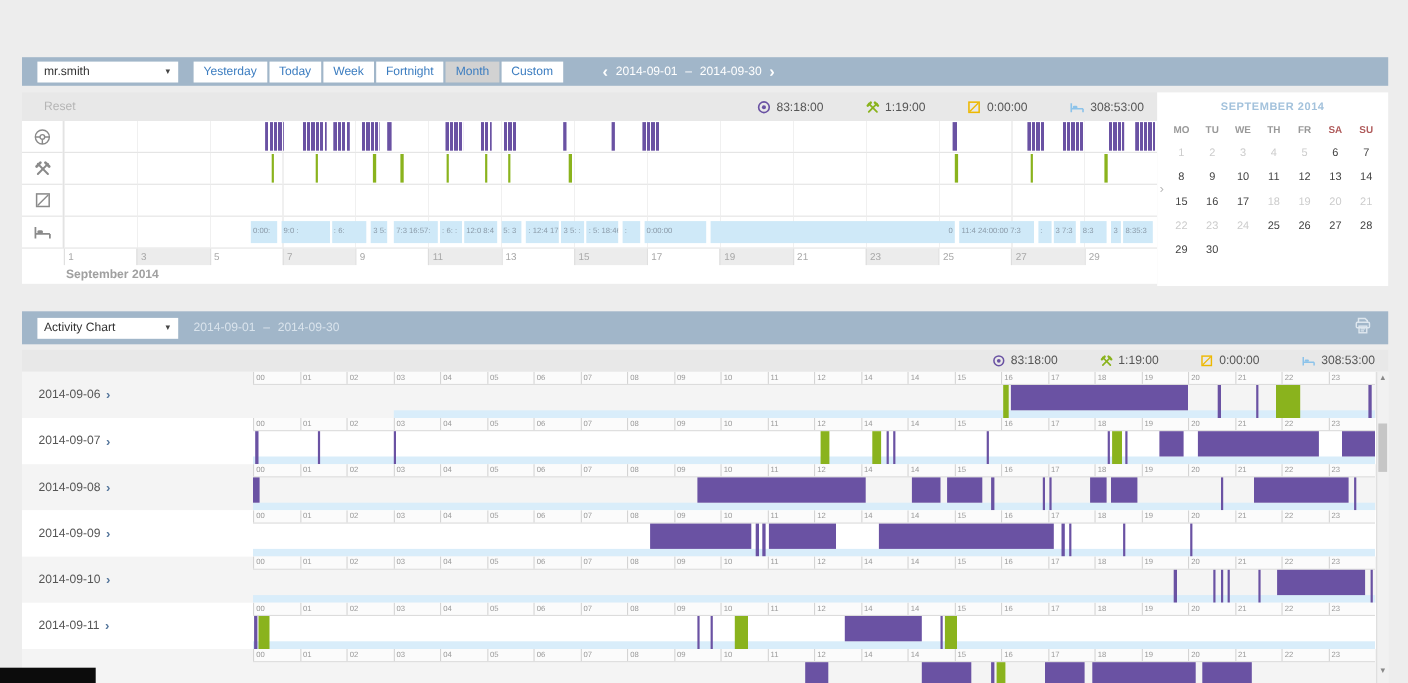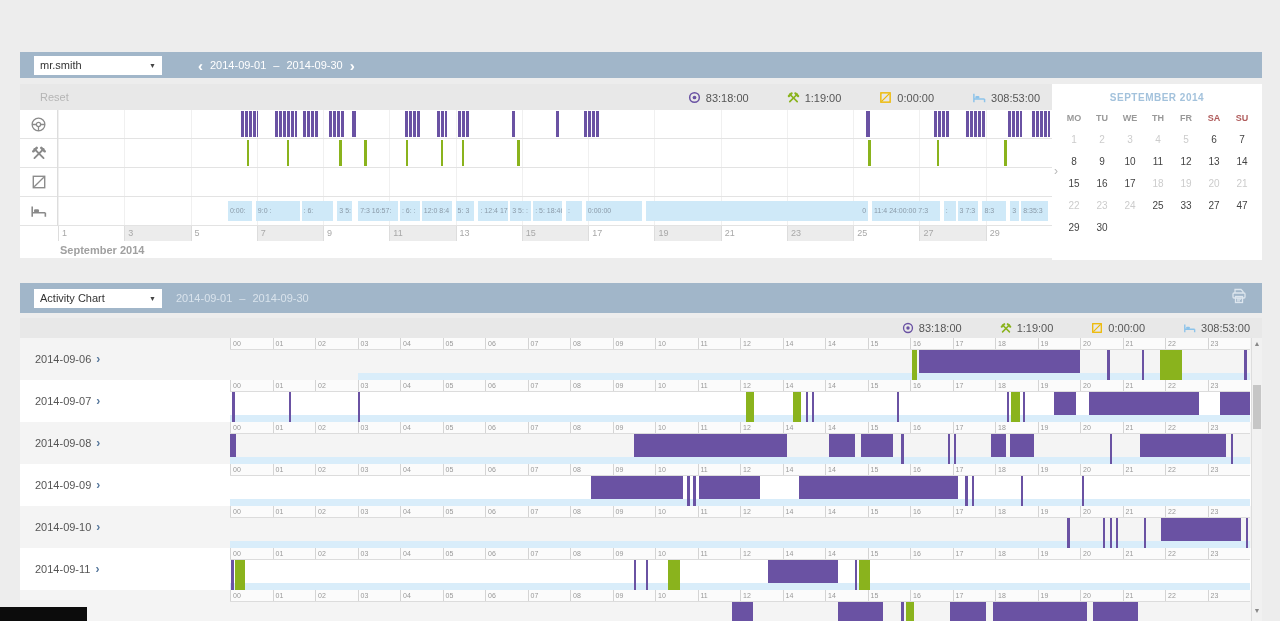--- a/index.html
+++ b/index.html
@@ -103,20 +103,28 @@
 
 <div class="page">
 
 
   <div class="sec1">
     <div class="tbar">
       <div class="select drv-select">
         <span>mr.smith</span>
         <span class="sel-caret">▼</span>
       </div>
+      <div class="tb-btns">
+          <div class="tb-btn">Yesterday</div>
+          <div class="tb-btn">Today</div>
+          <div class="tb-btn">Week</div>
+          <div class="tb-btn">Fortnight</div>
+          <div class="tb-btn active">Month</div>
+          <div class="tb-btn">Custom</div>
+        </div>
       <div class="datenav">
         <span class="nav-ch">‹</span>
         <span>2014-09-01</span>
         <span>–</span>
         <span>2014-09-30</span>
         <span class="nav-ch">›</span>
       </div>
     </div>
 
     <div class="statsbar statsbar1">
@@ -298,23 +306,23 @@
             <div class="cal-cell muted">18</div>
             <div class="cal-cell muted">19</div>
             <div class="cal-cell muted">20</div>
             <div class="cal-cell muted">21</div>
           </div>
           <div class="cal-row">
             <div class="cal-cell muted">22</div>
             <div class="cal-cell muted">23</div>
             <div class="cal-cell muted">24</div>
             <div class="cal-cell">25</div>
-            <div class="cal-cell">33</div>
+            <div class="cal-cell">26</div>
             <div class="cal-cell">27</div>
-            <div class="cal-cell">47</div>
+            <div class="cal-cell">28</div>
           </div>
           <div class="cal-row">
             <div class="cal-cell">29</div>
             <div class="cal-cell">30</div>
             <div class="cal-cell"></div>
             <div class="cal-cell"></div>
             <div class="cal-cell"></div>
             <div class="cal-cell"></div>
             <div class="cal-cell"></div>
           </div>

